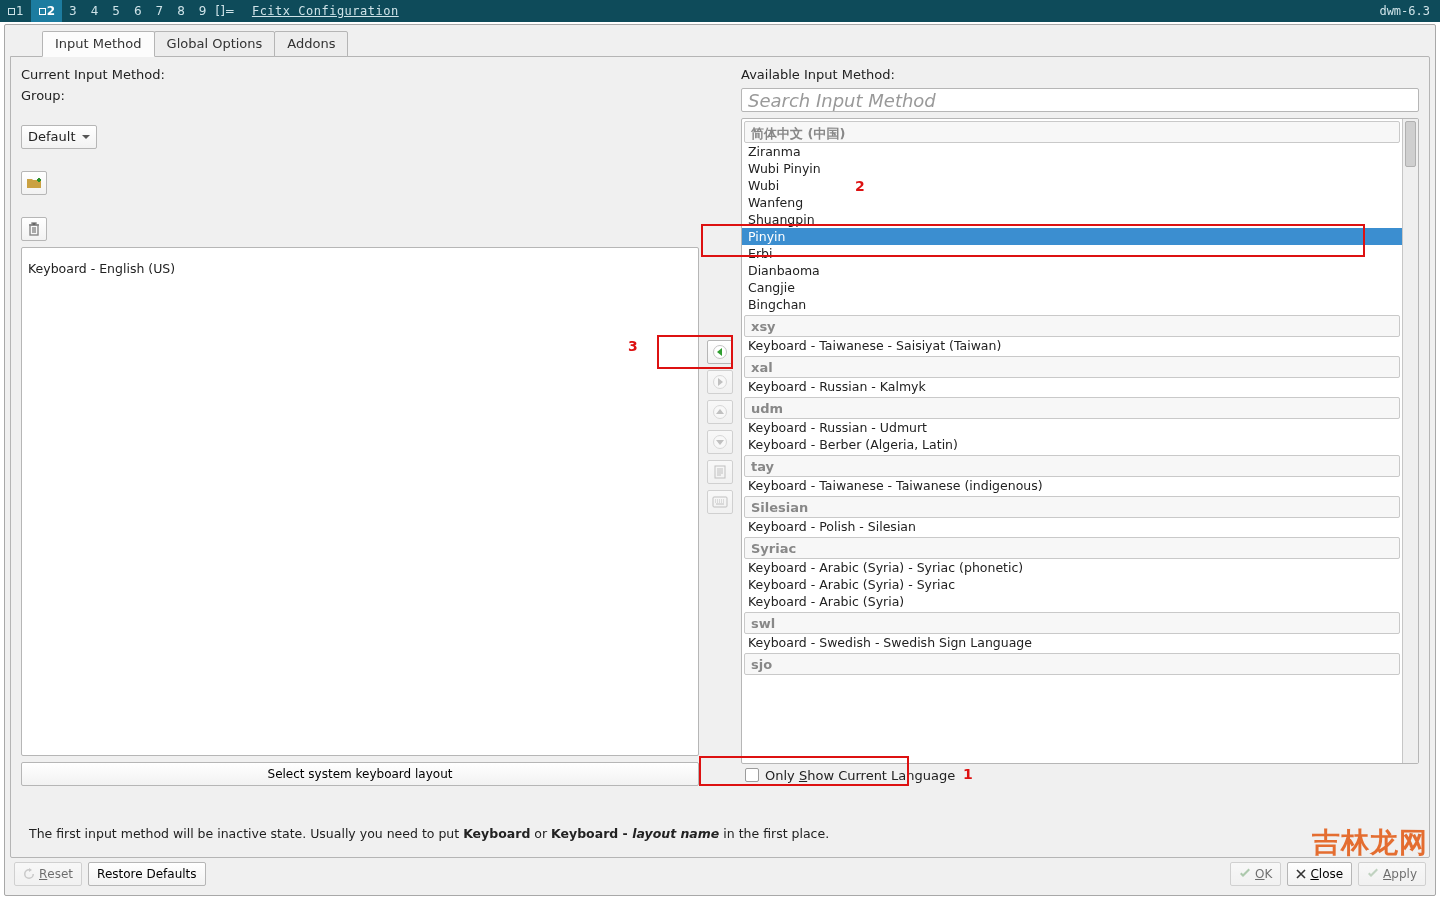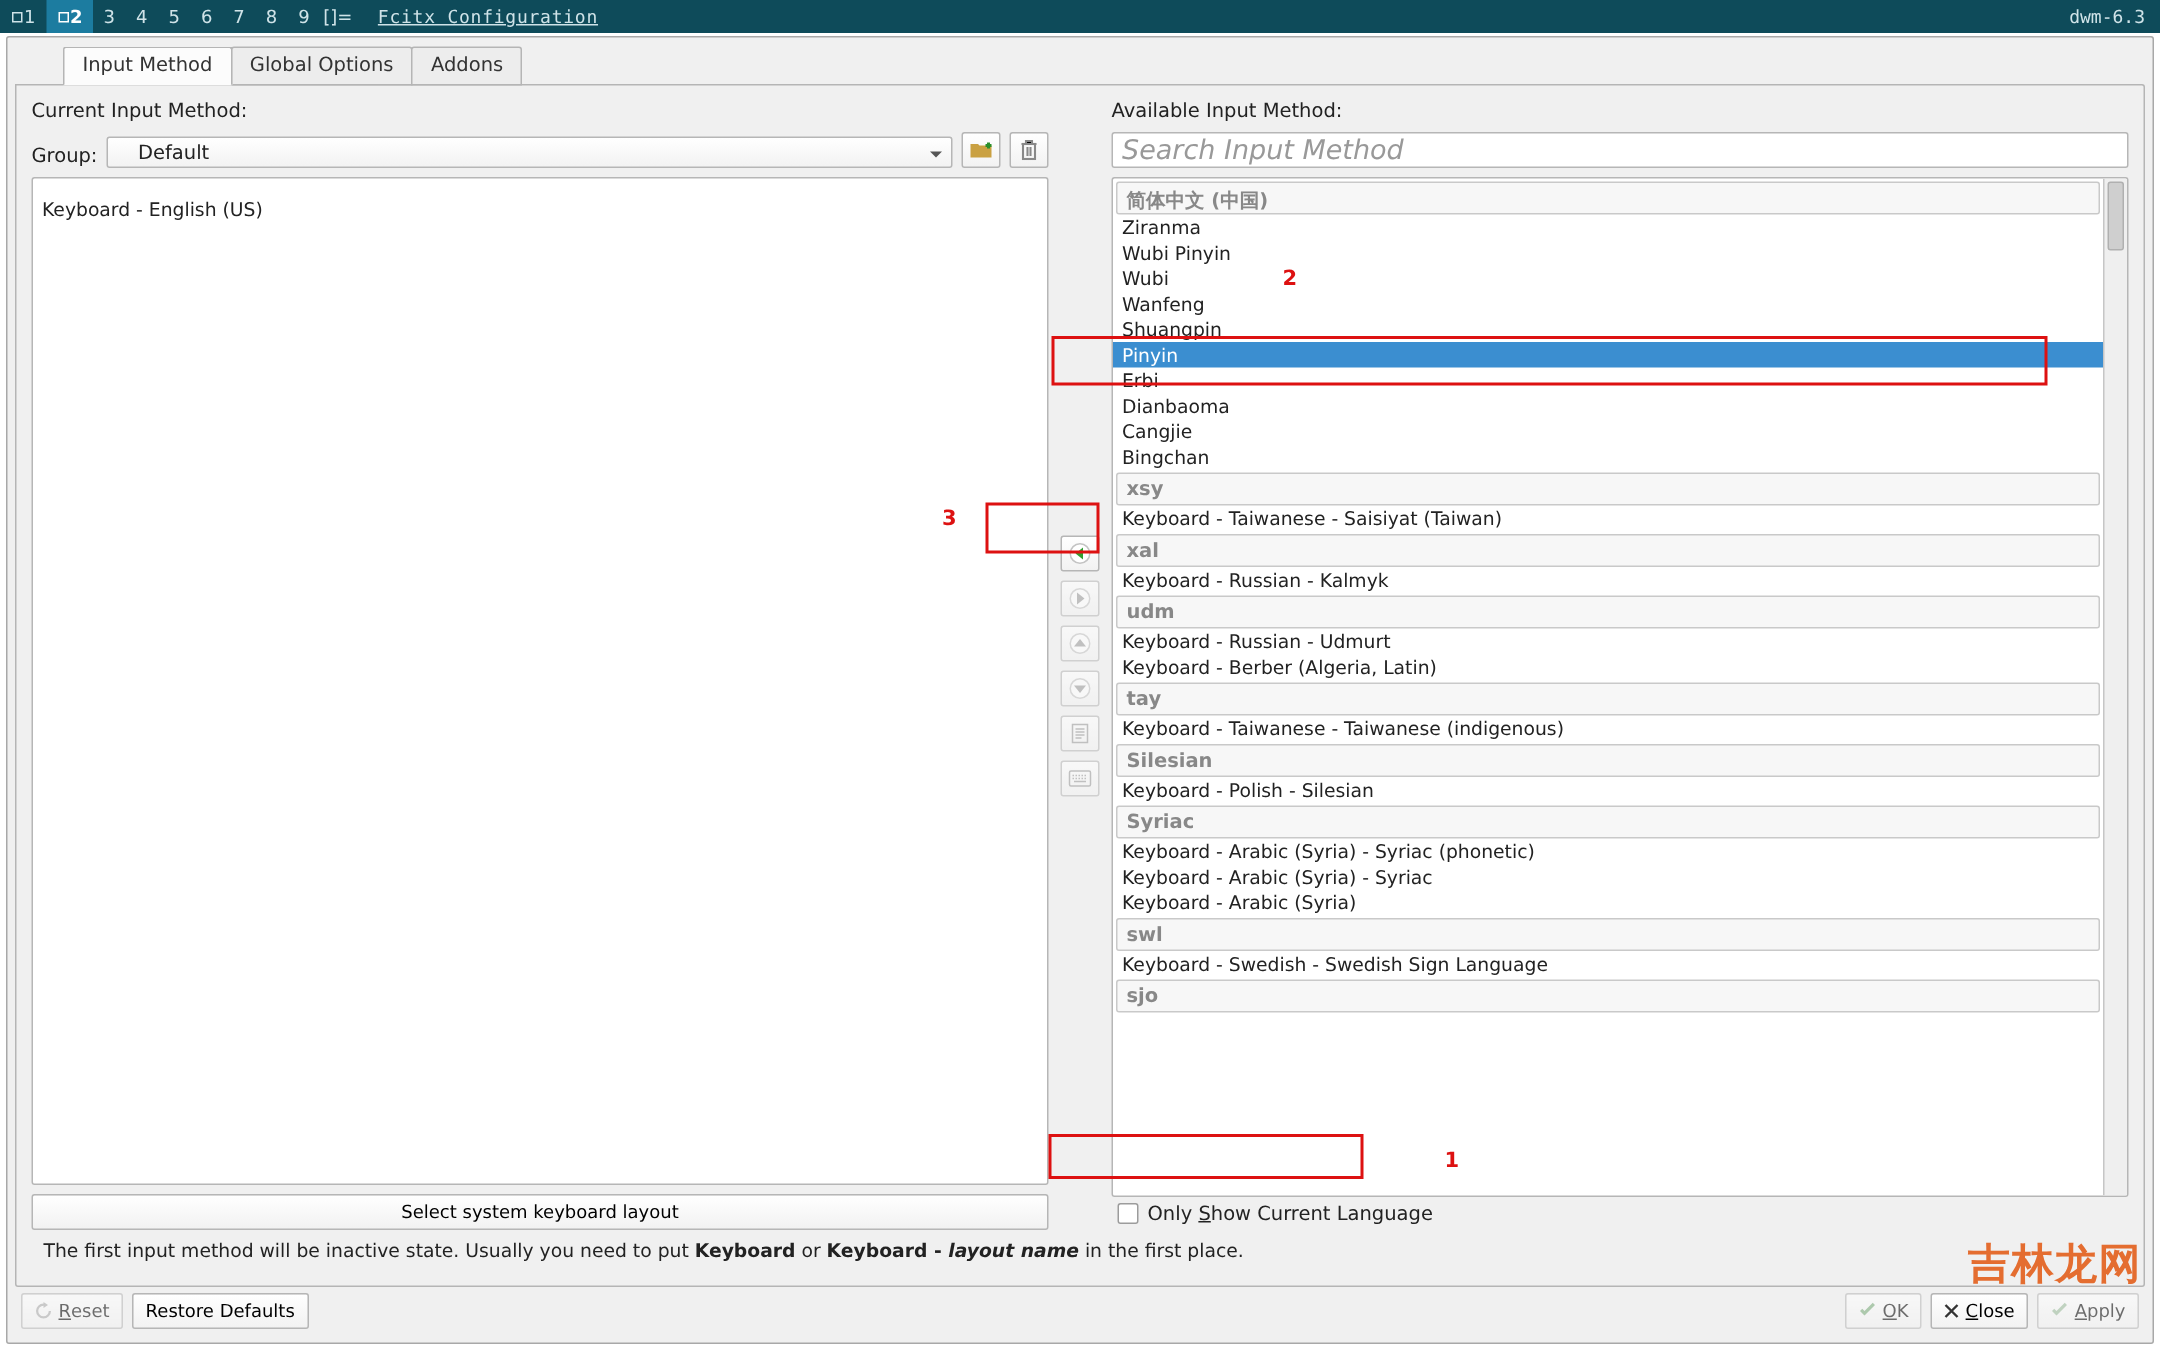--- a/index.html
+++ b/index.html
@@ -39,24 +39,24 @@
   }
 
   .cols { flex: 1; display: flex; gap: 8px; min-height: 0; }
   .col { display: flex; flex-direction: column; min-height: 0; }
   .col.left { flex: 1 1 660px; }
   .col.mid  { flex: 0 0 26px; justify-content: center; align-items: center; gap: 6px; }
   .col.right{ flex: 1 1 660px; }
 
   .section-title { margin-bottom: 6px; font-size: 13px; }
 
-  .row { display: flex; align-items: flex-end; gap: 6px; margin-bottom: 6px; }
+  .row { display: flex; align-items: flex-start; gap: 22px; margin-bottom: 6px; flex-direction: column; }
   .combo {
     flex: 1; height: 21px; border: 1px solid #b6b6b6; background: linear-gradient(#ffffff,#f2f2f2);
-    border-radius: 2px; padding: 0 20px 0 20px; position: relative; font-size: 13px; line-height: 22px;
+    border-radius: 2px; padding: 0 20px 0 6px; position: relative; font-size: 13px; line-height: 22px;
   }
   .combo::after {
     content: ""; position: absolute; right: 6px; top: 9px;
     border: 4px solid transparent; border-top-color: #555;
   }
   .iconbtn, .btn {
     height: 24px; min-width: 24px; border: 1px solid #b6b6b6;
     background: linear-gradient(#ffffff,#f2f2f2); border-radius: 2px;
     display: inline-flex; align-items: center; justify-content: center;
     font-size: 12px; padding: 0 8px; cursor: default;
@@ -86,21 +86,21 @@
   .avail-scroll { position:absolute; right:0; top:0; bottom:0; width:16px; background:#efefef; border-left:1px solid #c6c6c6; }
   .avail-scroll .thumb { position:absolute; left:2px; right:2px; top:2px; height:46px; background:#cfcfcf; border:1px solid #b0b0b0; border-radius:2px; }
   .avail-inner { position:absolute; left:0; right:16px; top:0; bottom:0; overflow:hidden; }
 
   .selectlayout { margin-top: 6px; }
 
   .check-row { display:flex; align-items:center; gap:6px; height:22px; padding-left:4px; }
   .check { width:14px; height:14px; border:1px solid #9c9c9c; background:#fff; border-radius:2px; }
 
   .hint {
-    padding: 6px 8px; font-size: 12.5px; color: #222;
+    padding: 6px 8px; font-size: 12.5px; color: #222; margin-top: 34px;
   }
   .hint .b { font-weight: 700; }
   .hint .bi { font-weight: 700; font-style: italic; }
 
   .footer { display:flex; gap:6px; padding: 4px; }
   .footer .spacer { flex:1; }
 
   
   .ann { position:absolute; border:2px solid #d11; pointer-events:none; }
   .ann-label { position:absolute; color:#d11; font-size:14px; font-weight:600; }

